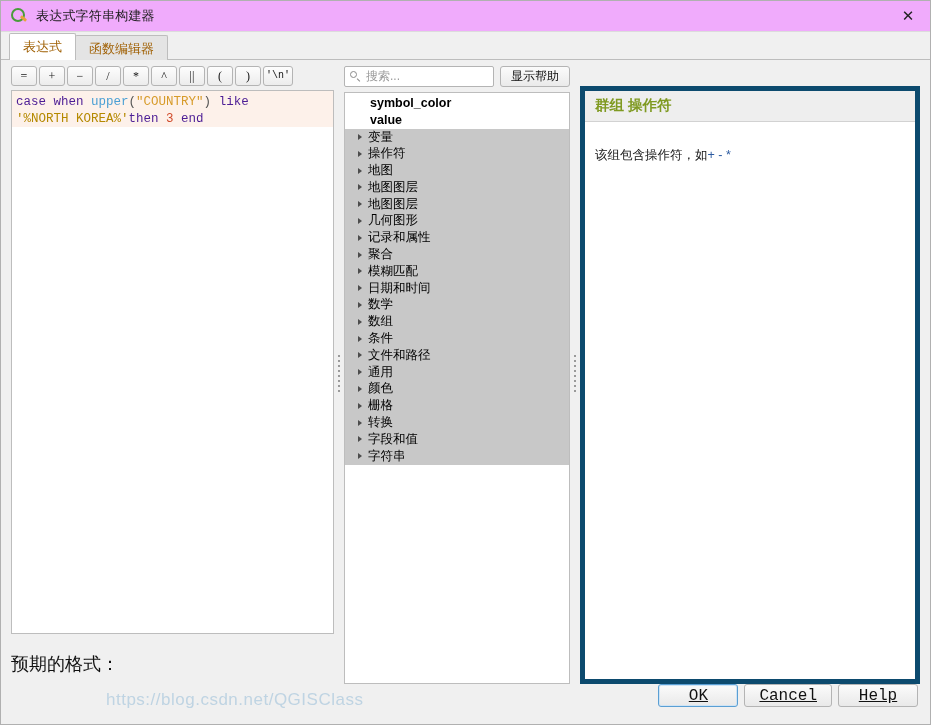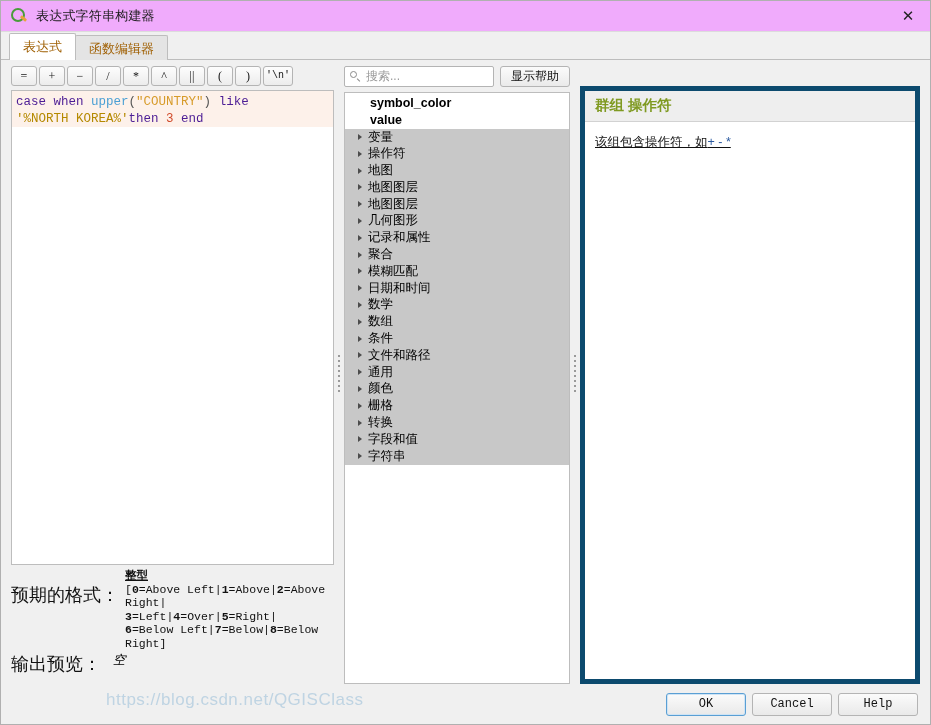--- a/index.html
+++ b/index.html
@@ -376,55 +376,54 @@
   }
   .help-header {
     background: #eeeeee;
     border-bottom: 1px solid #d2d2d2;
     padding: 5px 10px 6px 10px;
     font-size: 14.5px;
     font-weight: bold;
     color: #7f9a22;
   }
   .help-body {
-    padding: 11px 10px;
+    padding: 24px 10px;
     font-size: 12.5px;
     line-height: 18px;
     color: #111;
-    text-decoration: underline;
   }
   .help-body .op { color: #2b5aa0; }
 
   
   .footer {
     flex: 0 0 auto;
     height: 40px;
     display: flex;
-    align-items: center;
     justify-content: flex-end;
     padding-right: 12px;
     gap: 6px;
     box-sizing: border-box;
     position: relative;
   }
   .dlg-btn {
     min-width: 80px;
     height: 23px;
     padding: 0 14px;
     border: 1px solid #b4b4b4;
     border-radius: 3px;
     background: linear-gradient(#fbfbfb, #e9e9e9);
     font-family: "Liberation Mono", monospace;
-    font-size: 12px;
+    font-size: 16px;
     color: #111;
     cursor: pointer;
     box-sizing: border-box;
     display: flex;
     align-items: center;
     justify-content: center;
+    text-decoration: underline;
   }
   .dlg-btn.default {
     border: 1px solid #5a9fd4;
     box-shadow: 0 0 0 1px #cfe4f5 inset;
   }
 
   
   .watermark {
     position: absolute;
     left: 105px;
@@ -475,32 +474,20 @@
       </div>
 
       <div class="expr-editor">
         <div class="expr-highlight"></div>
         <div class="expr-text" id="expr-text"><span class="kw">case</span><span> </span><span class="kw">when</span><span> </span><span class="fn">upper</span><span class="punct">(</span><span class="field">"COUNTRY"</span><span class="punct">)</span><span> </span><span class="kw">like</span><br><span class="str">'%NORTH KOREA%'</span><span class="kw">then</span><span> </span><span class="num">3</span><span> </span><span class="kw">end</span></div>
       </div>
 
       <div class="preview-area">
         <div class="preview-row">
           <div class="preview-label">预期的格式：</div>
-          <div class="format-block">
-            <div class="format-type">整型</div>
-            <div id="fmt-lines">
-                <div>[<b>0</b>=Above Left|<b>1</b>=Above|<b>2</b>=Above Right|</div>
-                <div><b>3</b>=Left|<b>4</b>=Over|<b>5</b>=Right|</div>
-                <div><b>6</b>=Below Left|<b>7</b>=Below|<b>8</b>=Below Right]</div>
-              </div>
-          </div>
-        </div>
-        <div class="preview-row">
-          <div class="preview-label single">输出预览：</div>
-          <div class="out-value">空</div>
         </div>
       </div>
     </div>
 
     <div class="splitter">
       <div class="dots"></div>
     </div>
 
     <div class="col-mid">
       <div class="search-row">

